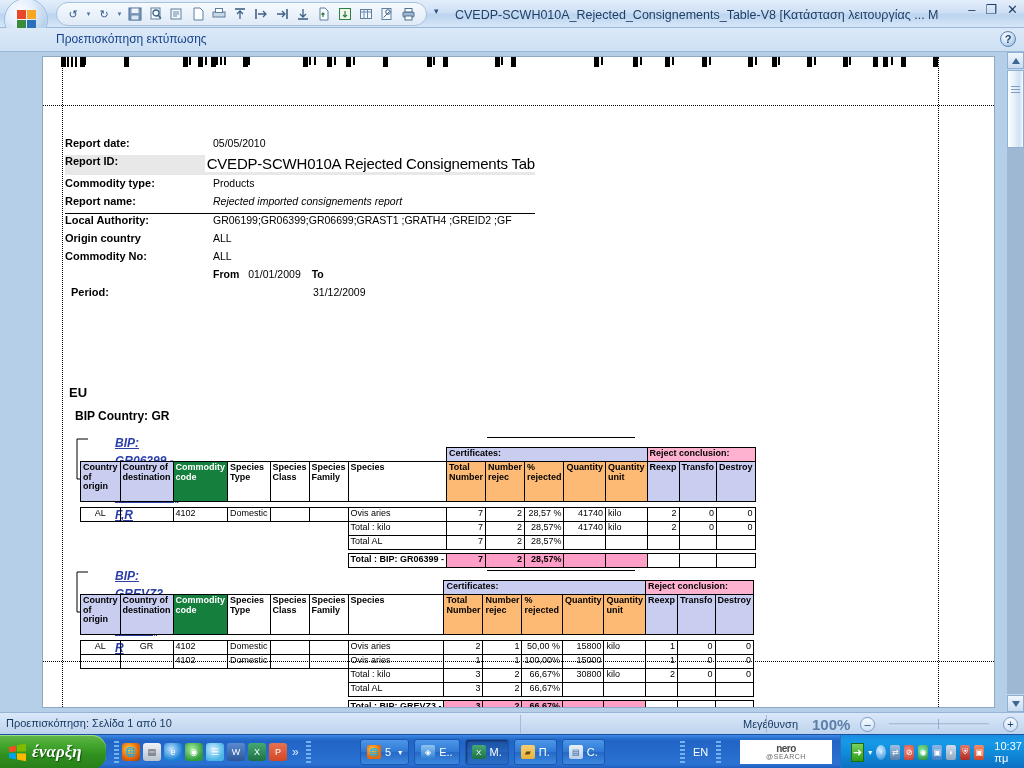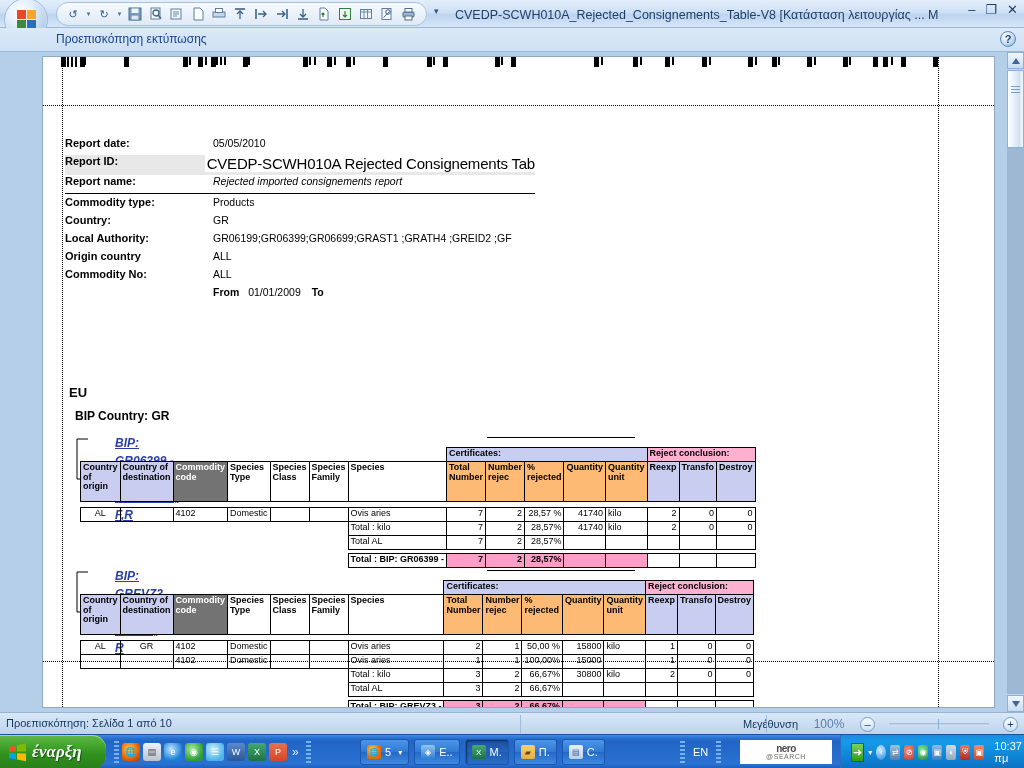--- a/index.html
+++ b/index.html
@@ -102,21 +102,21 @@
   .bipcountry { position: absolute; left: 32px; top: 352px; font-size: 12px; font-weight: bold; }
 
   .biplink { font-size: 12px; font-weight: bold; font-style: italic; color: #2a3fa8; text-decoration: underline; }
 
   
   table.rpt { border-collapse: collapse; table-layout: fixed; font-size: 9px; }
   table.rpt td { border: 1px solid #000; padding: 0 2px; height: 14px; vertical-align: top; overflow: hidden; white-space: nowrap; }
   .hdr { background: #c9cdf0; font-weight: bold; vertical-align: top !important; white-space: normal !important; line-height: 9.5px; padding-top: 1px !important; }
   .hdr.gray { background: #fdba74; }
   .hdr.white { background: #ffffff; }
-  .hdr.blue { background: #737373; color: #ffffff; }
+  .hdr.blue { background: #15803d; color: #ffffff; }
   .grp { height: 13px; font-weight: bold; }
   .grp.certs { background: #c9cdf0; }
   .grp.reject { background: #ffb2d0; }
   .grp.none { border: none !important; background: transparent; }
   .numc { text-align: right; }
   .ctr { text-align: center; }
   .pink { background: #ff9ec7; }
   .sumrow td { font-weight: bold; }
   .nball { border: none !important; }
 
@@ -133,21 +133,21 @@
   .statusbar {
     position: absolute; left: 0; top: 712px; width: 1024px; height: 22px;
     background: linear-gradient(to bottom,#dae8f8,#bdd3ee);
     border-top: 1px solid #96b4d6;
     font-size: 11px; color: #13365e;
   }
   .status-left { position: absolute; left: 6px; top: 4px; }
   .status-sep { position:absolute; top:2px; width:1px; height:18px; background:#9fbbdb; }
   .zoomarea { position: absolute; right: 6px; top: 2px; height: 18px; display:flex; align-items:center; gap:14px; }
   .zoom-label { font-size: 11px; }
-  .zoom-pct { font-size: 12px; color:#5a7fa8; width: 34px; text-align:center; }
+  .zoom-pct { font-size: 15px; color:#5a7fa8; width: 34px; text-align:left;font-weight:bold; }
   .zbtn { width: 15px; height: 15px; border-radius: 50%;
      background: linear-gradient(to bottom,#f7fbff,#cfe0f3); border:1px solid #7a9cc2;
      font-size: 11px; line-height: 13px; text-align:center; color:#1b4471; }
   .ztrack { width: 100px; height: 3px; background: linear-gradient(to bottom,#9fb8d4,#dce9f7); position:relative; }
   .ztick { position:absolute; left:49px; top:-4px; width:1px; height:10px; background:#8fadcc; }
 
   
   .taskbar {
     position: absolute; left: 0; top: 734px; width: 1024px; height: 34px;
     background: linear-gradient(to bottom,#3f8ce8 0%,#2b73d0 9%,#2164c6 18%,#2a72d2 88%,#1f5ec0 100%);
@@ -392,34 +392,30 @@
         <div class="meta-row">
           <span class="k">Report date:</span>
           <span class="v">05/05/2010</span>
         </div>
 
         <div class="meta-row hl" style="height:20px;">
           <span class="k">Report ID:</span>
           <span class="v">CVEDP-SCWH010A Rejected Consignements Tab</span>
         </div>
 
+        <div class="meta-row" style="margin-top:2px;">
+          <span class="k">Commodity type:</span>
+          <span class="v">Products</span>
+        </div>
+
         <div class="meta-row sep" style="height:19px;">
           <span class="k">Report name:</span>
           <span class="v ital">Rejected imported consignements report</span>
         </div>
 
-        <div class="meta-row" style="margin-top:2px;">
-          <span class="k">Commodity type:</span>
-          <span class="v">Products</span>
-        </div>
-
-        <div class="meta-row">
-          <span class="k">Country:</span>
-          <span class="v">GR</span>
-        </div>
 
         <div class="meta-row">
           <span class="k">Local Authority:</span>
           <span class="v">GR06199;GR06399;GR06699;GRAST1 ;GRATH4 ;GREID2 ;GF</span>
         </div>
 
         <div class="meta-row">
           <span class="k">Origin country</span>
           <span class="v">ALL</span>
         </div>
@@ -431,20 +427,24 @@
 
         <div class="meta-row">
           <span class="k"></span>
           <span class="v">
             <b>From</b>
             <span style="padding-left:6px;">01/01/2009</span>
             <b style="padding-left:8px;">To</b>
           </span>
         </div>
 
+        <div class="meta-row" style="height:20px;">
+          <span class="k" style="padding-left:6px;">Period:</span>
+          <span class="v" style="padding-left:100px;">31/12/2009</span>
+        </div>
       </div>
 
       <div class="eu-label">EU</div>
       <div class="bipcountry">BIP Country: GR</div>
 
       <div style="position:absolute; left:32px; top:376px;">
         <div style="position:absolute; left:40px; top:0px;">
           <span class="biplink">BIP: GR06399 - Neos Kafkassos, F,R</span>
         </div>
 

